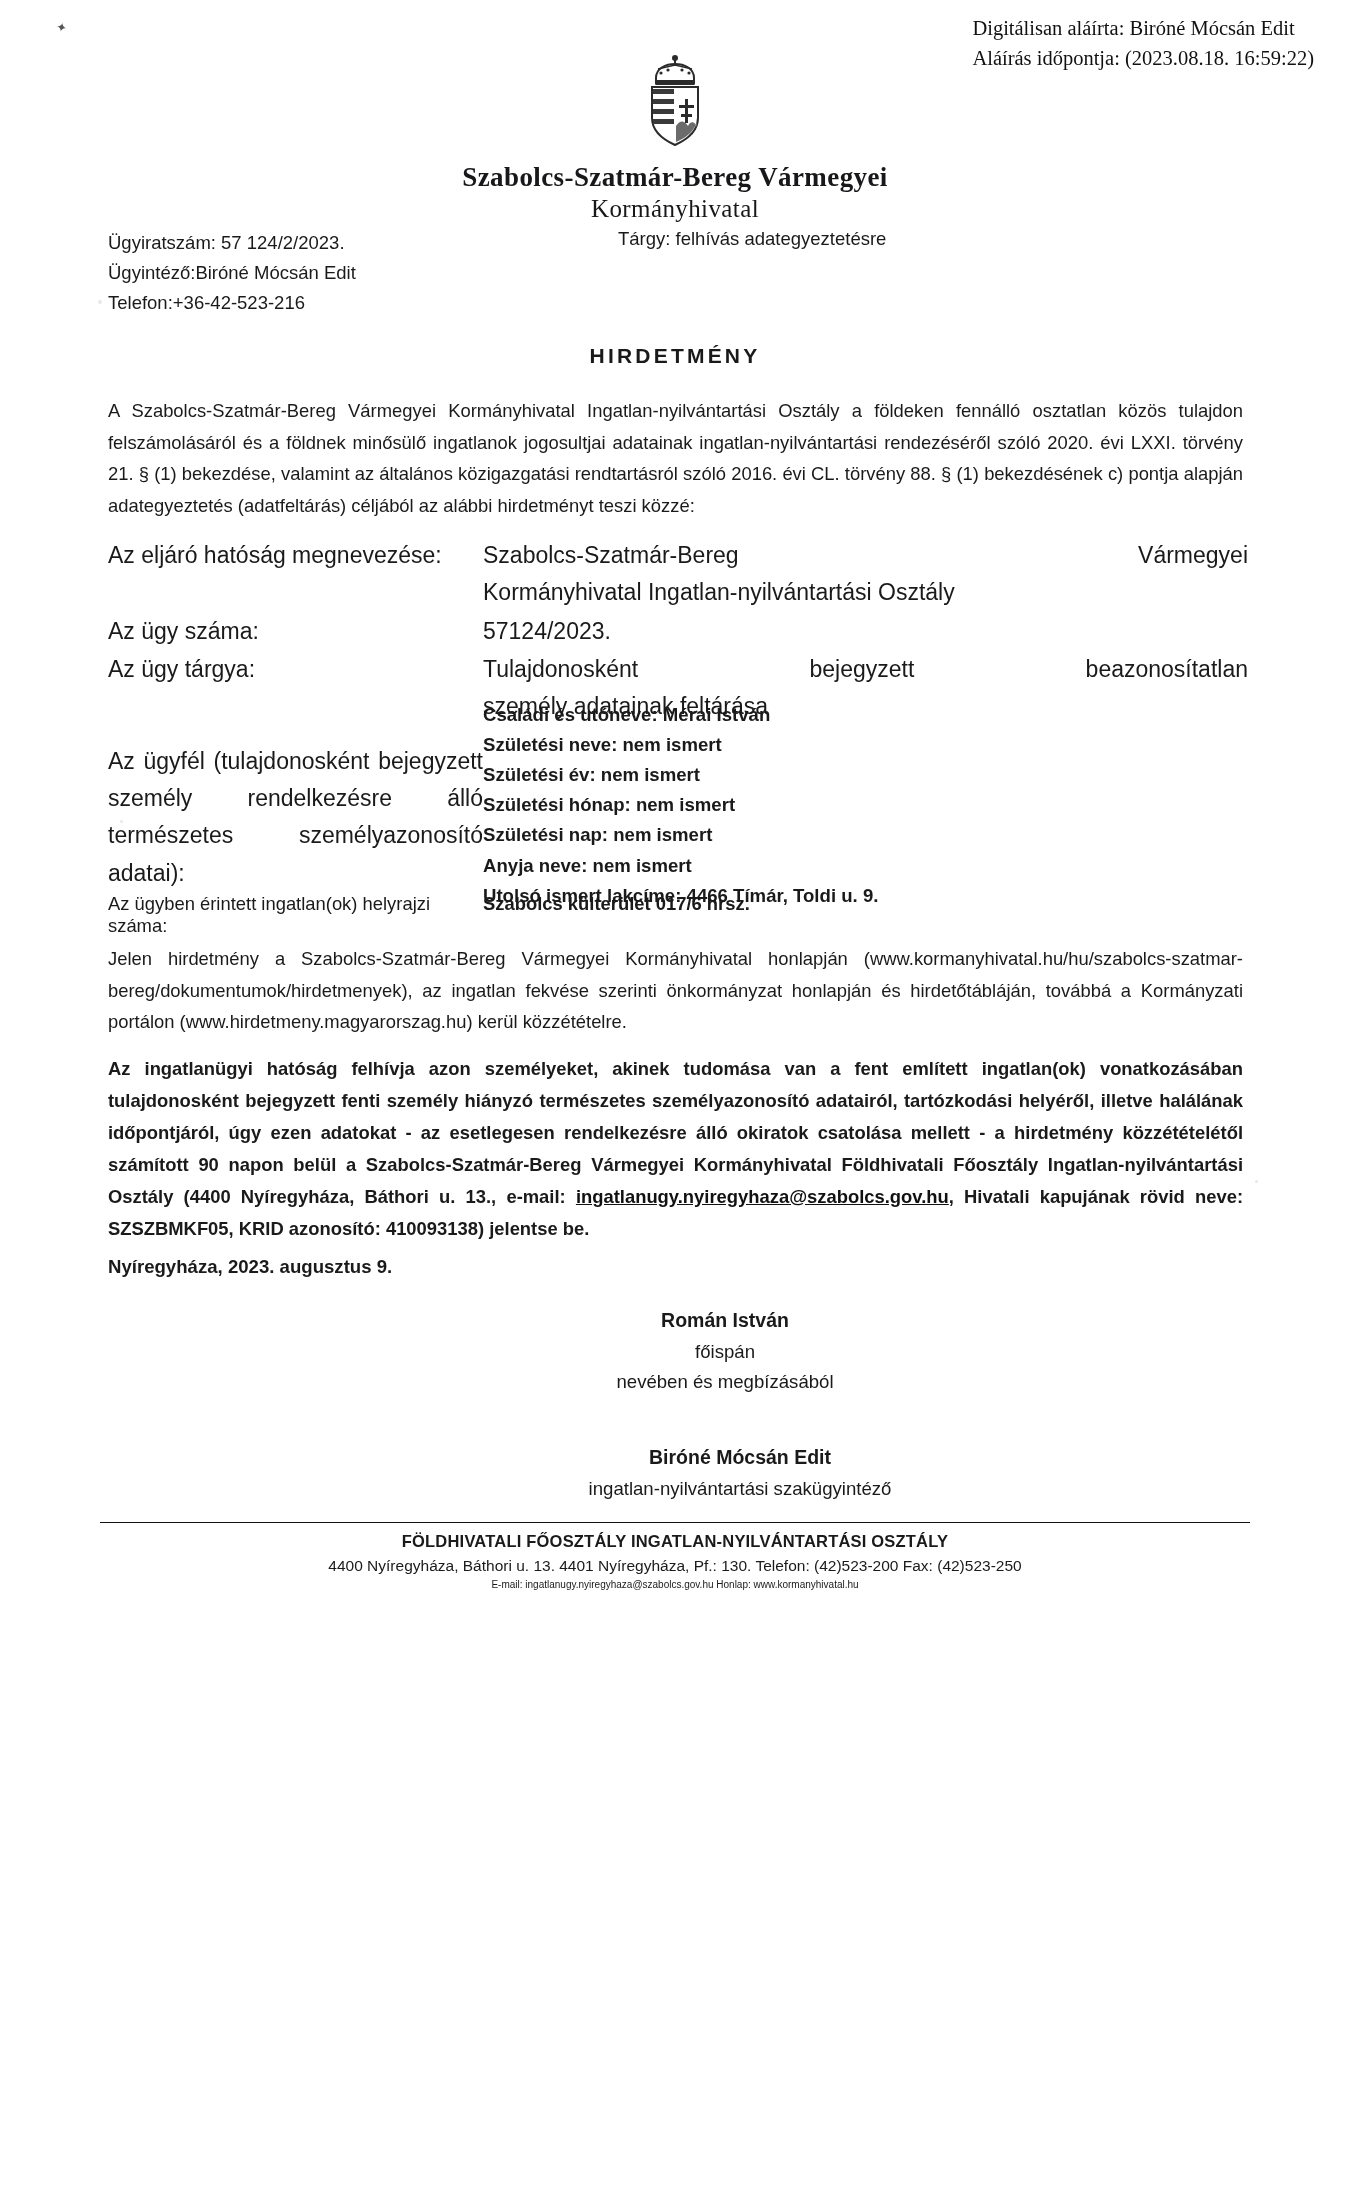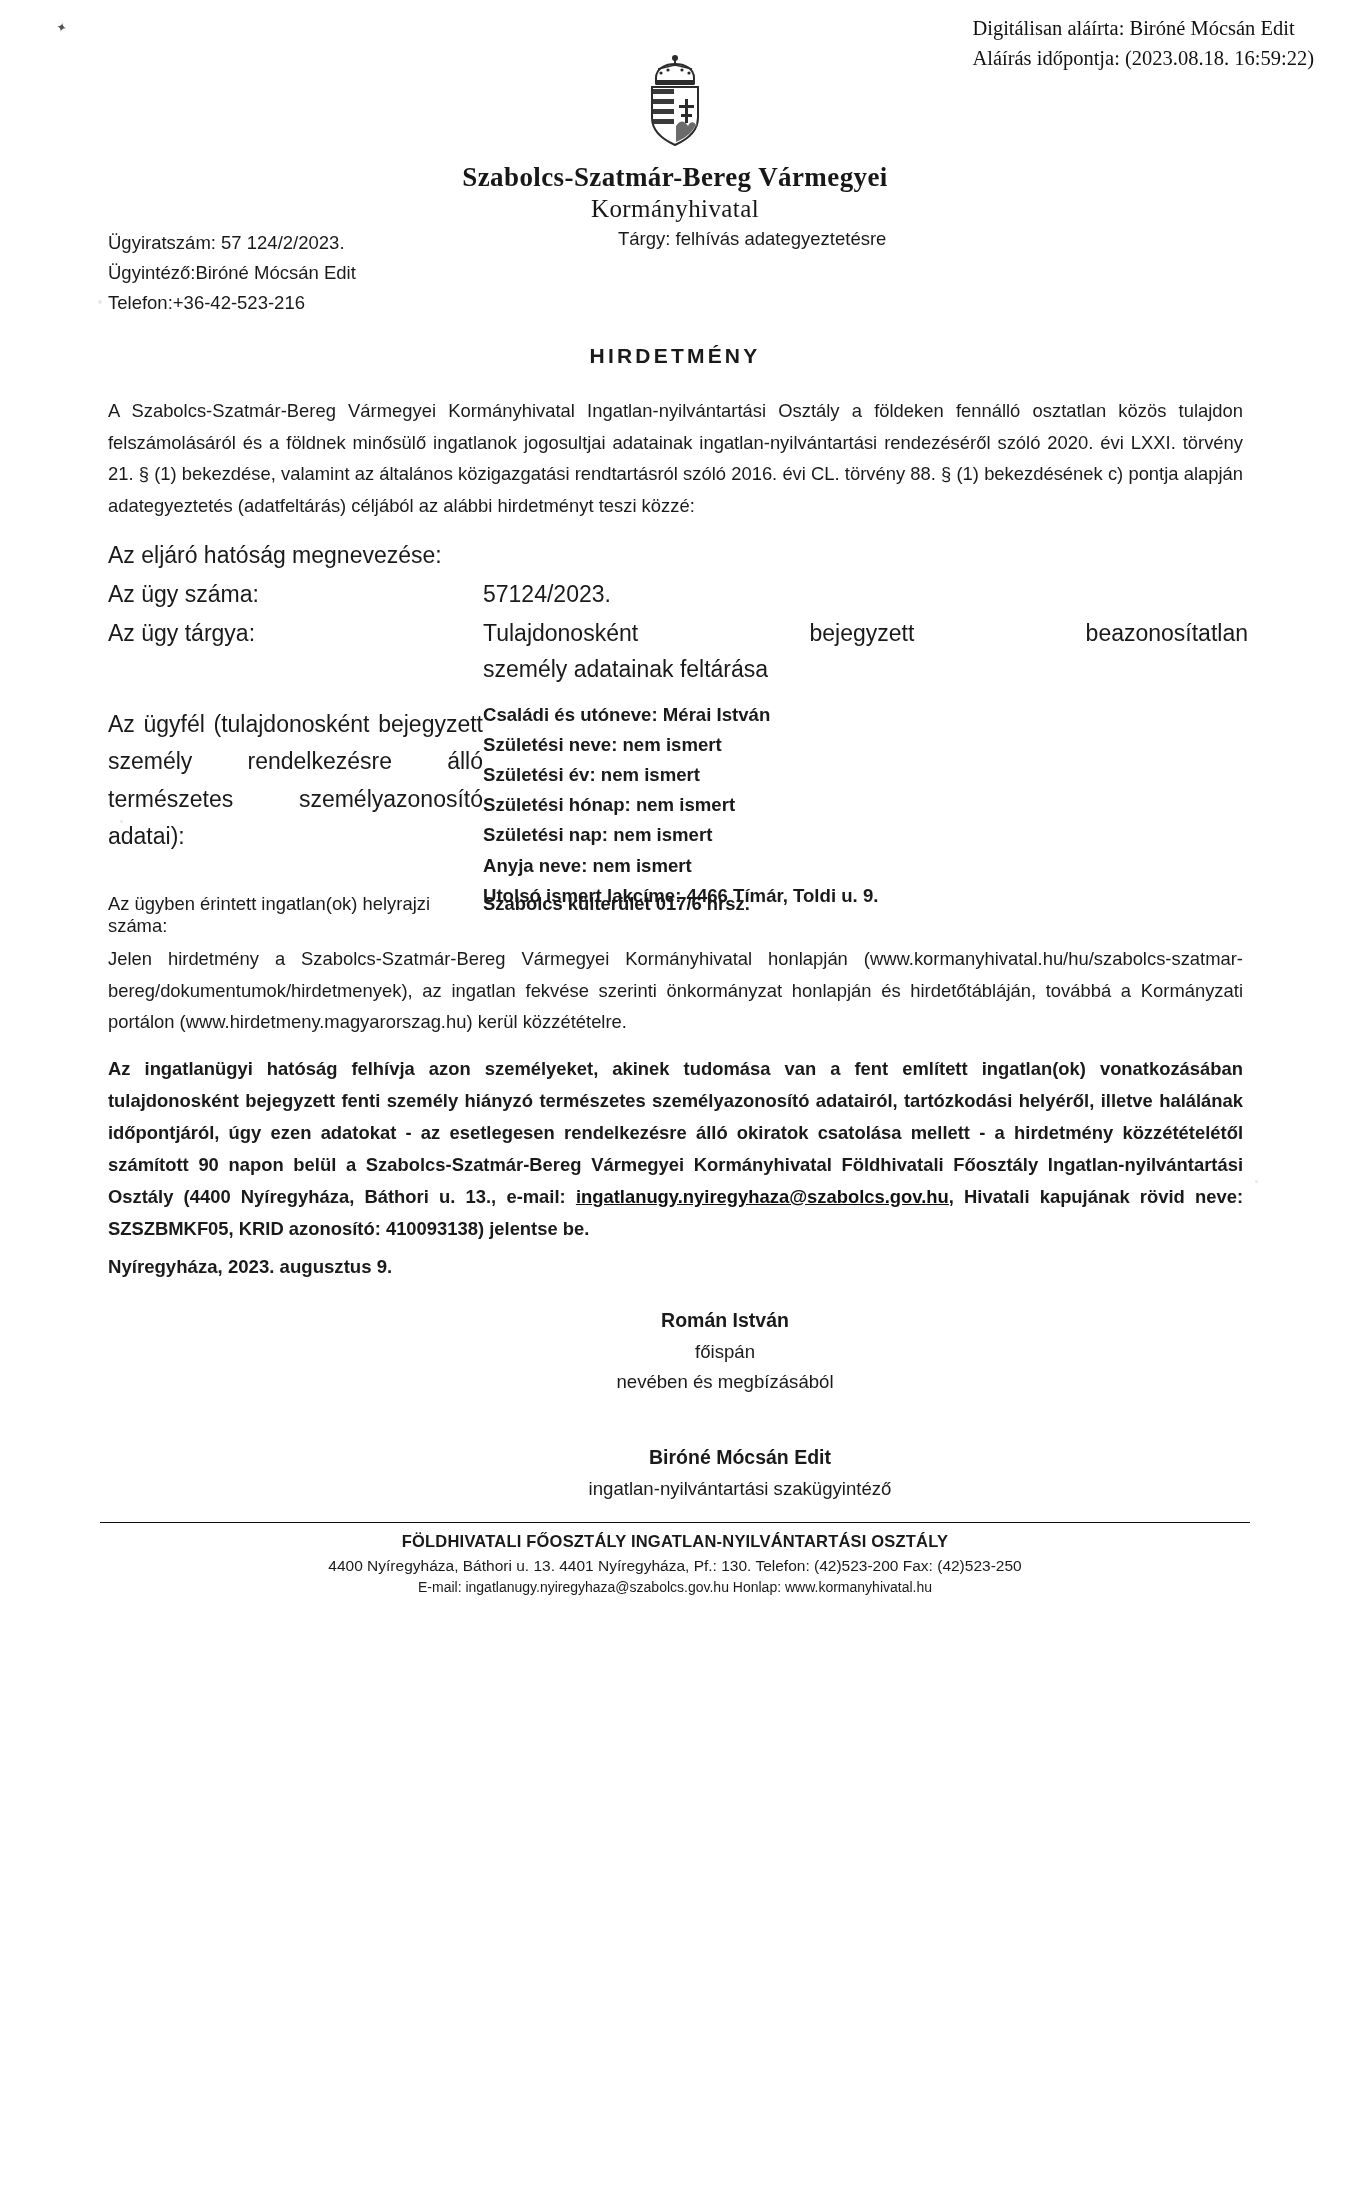--- a/index.html
+++ b/index.html
@@ -235,21 +235,21 @@
     text-align: center;
     font-size: 15.5px;
     line-height: 1.5;
     border-top: 1.5px solid #111;
     padding-top: 6px;
     width: 1150px;
     left: 100px;
   }
   .footer .f1 { font-weight: bold; font-size: 16.5px; letter-spacing: 0.2px; }
   .footer .f2 { font-size: 15.5px; }
-  .footer .f3 { font-size: 14px; }
+  .footer .f3 { font-size: 10px; }
 
   
   .speck {
     position: absolute;
     background: #d8d8d8;
     border-radius: 50%;
     opacity: 0.6;
   }
 </style>
 </head>
@@ -310,20 +310,27 @@
 
   <div class="subject">Tárgy: felhívás adategyeztetésre</div>
 
   <div class="doc-title">HIRDETMÉNY</div>
 
   <div class="intro">A Szabolcs-Szatmár-Bereg Vármegyei Kormányhivatal Ingatlan-nyilvántartási Osztály a földeken fennálló osztatlan közös tulajdon felszámolásáról és a földnek minősülő ingatlanok jogosultjai adatainak ingatlan-nyilvántartási rendezéséről szóló 2020. évi LXXI. törvény 21. § (1) bekezdése, valamint az általános közigazgatási rendtartásról szóló 2016. évi CL. törvény 88. § (1) bekezdésének c) pontja alapján adategyeztetés (adatfeltárás) céljából az alábbi hirdetményt teszi közzé:</div>
 
   <div class="fields">
     <div class="frow">
       <div class="flabel">Az eljáró hatóság megnevezése:</div>
+      <div class="fvalue">
+        <div style="display:flex;justify-content:space-between;">
+          <span>Szabolcs-Szatmár-Bereg</span>
+          <span>Vármegyei</span>
+        </div>
+        <div>Kormányhivatal Ingatlan-nyilvántartási Osztály</div>
+      </div>
     </div>
 
     <div class="frow">
       <div class="flabel">Az ügy száma:</div>
       <div class="fvalue">57124/2023.</div>
     </div>
 
     <div class="frow">
       <div class="flabel">Az ügy tárgya:</div>
       <div class="fvalue">

